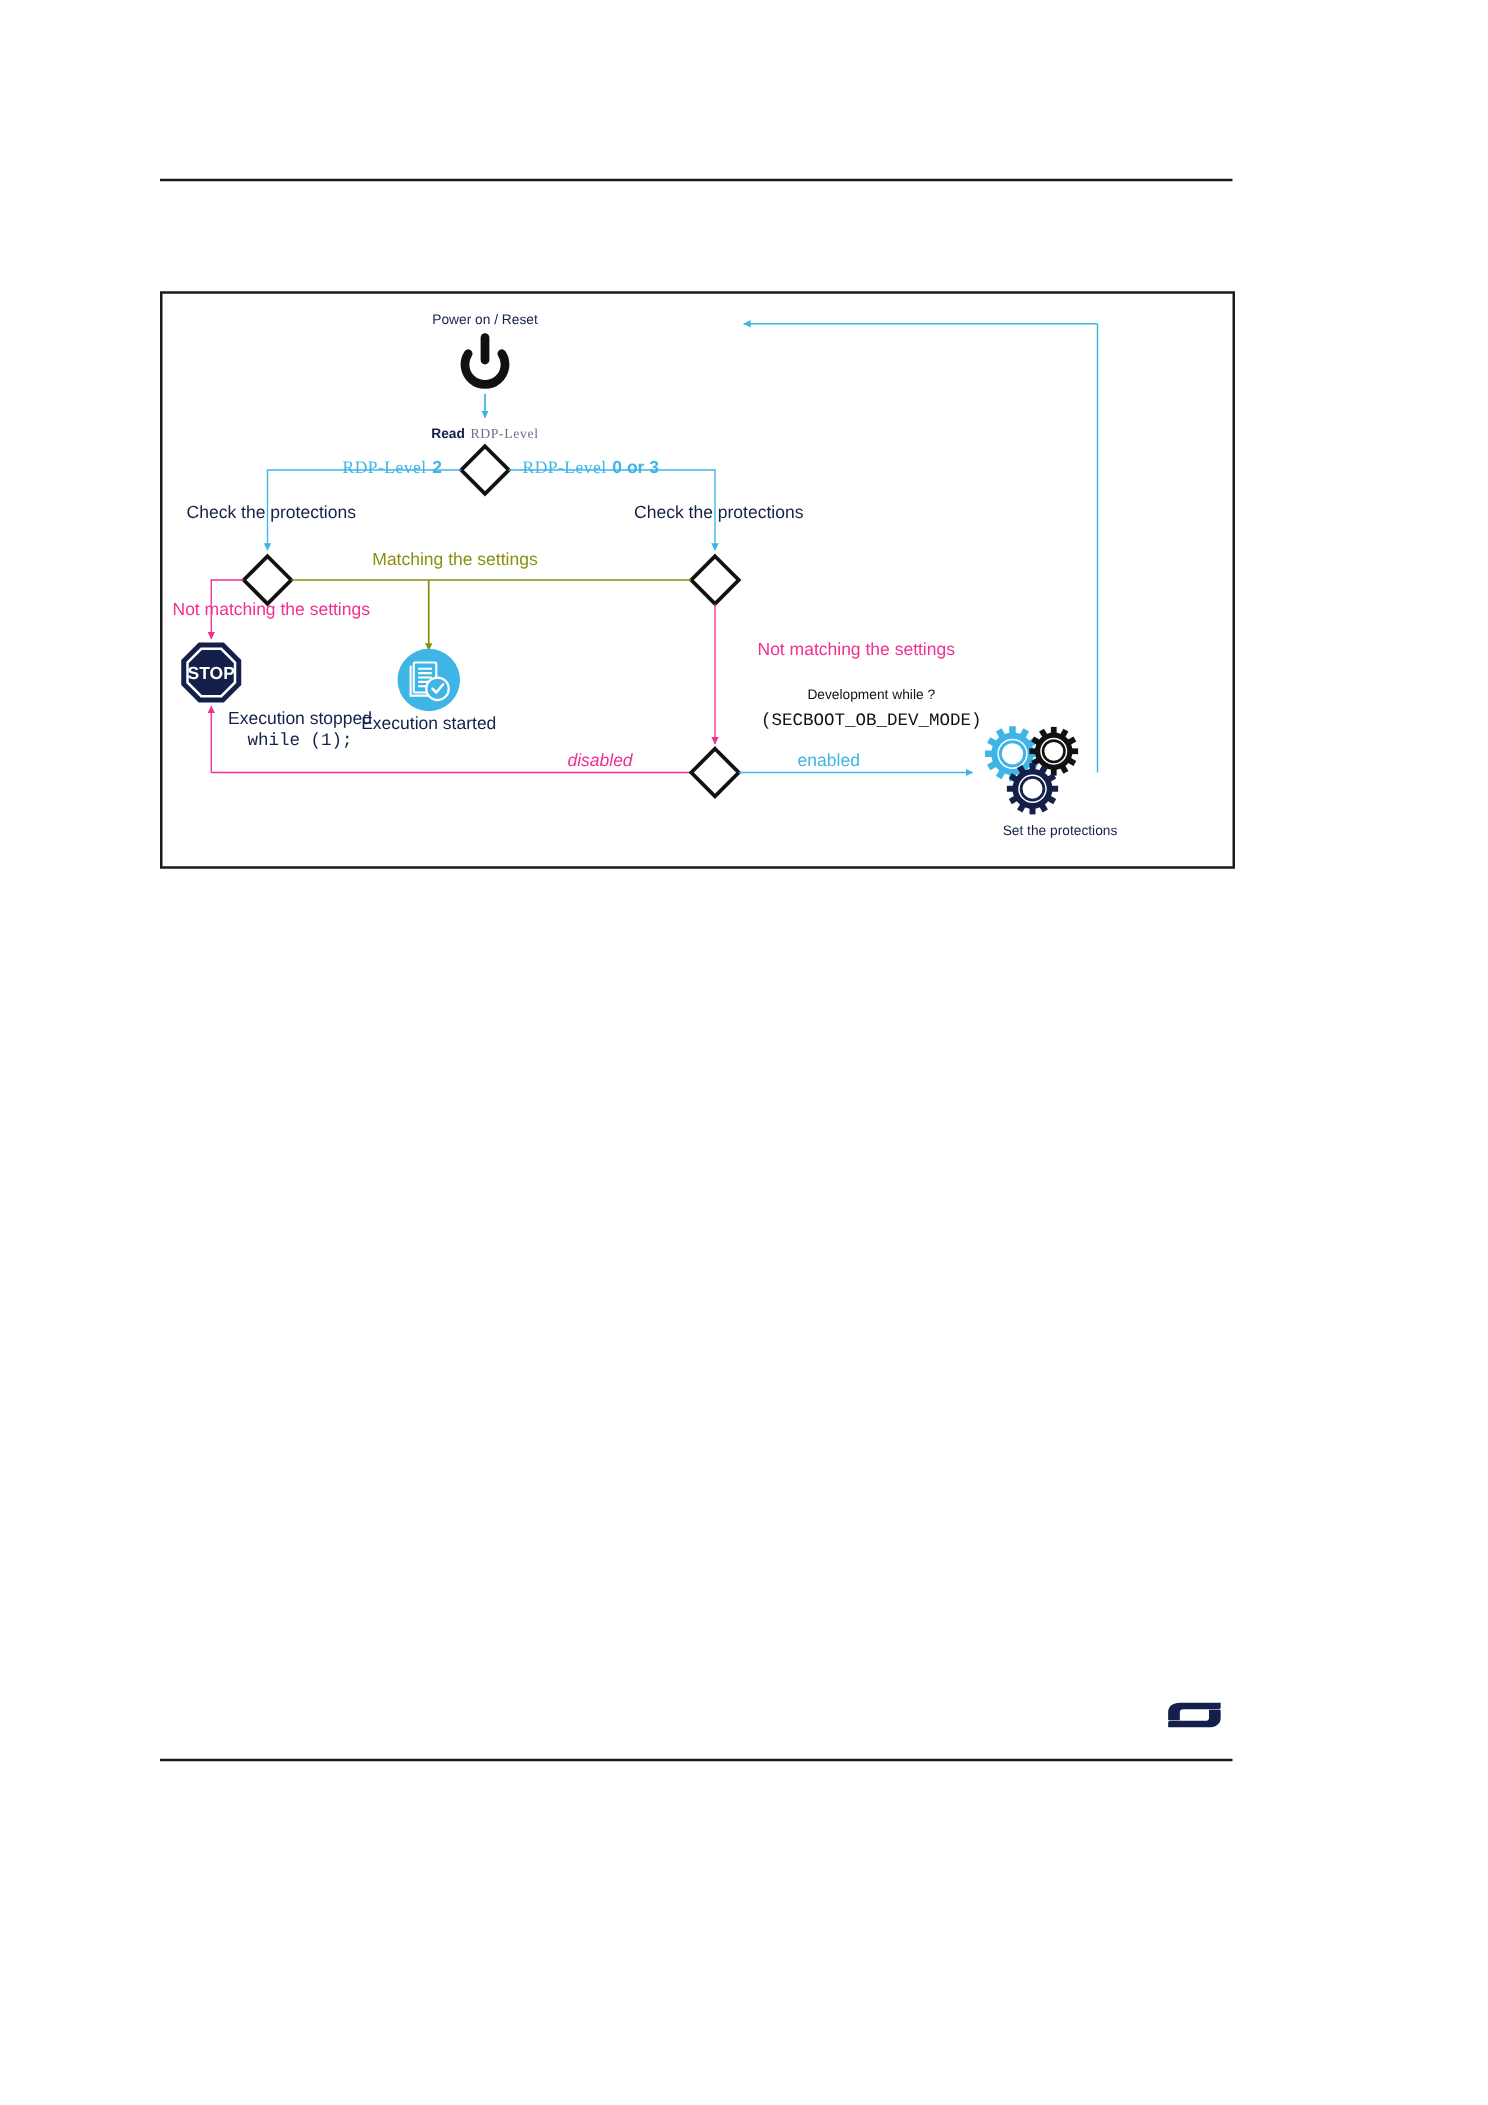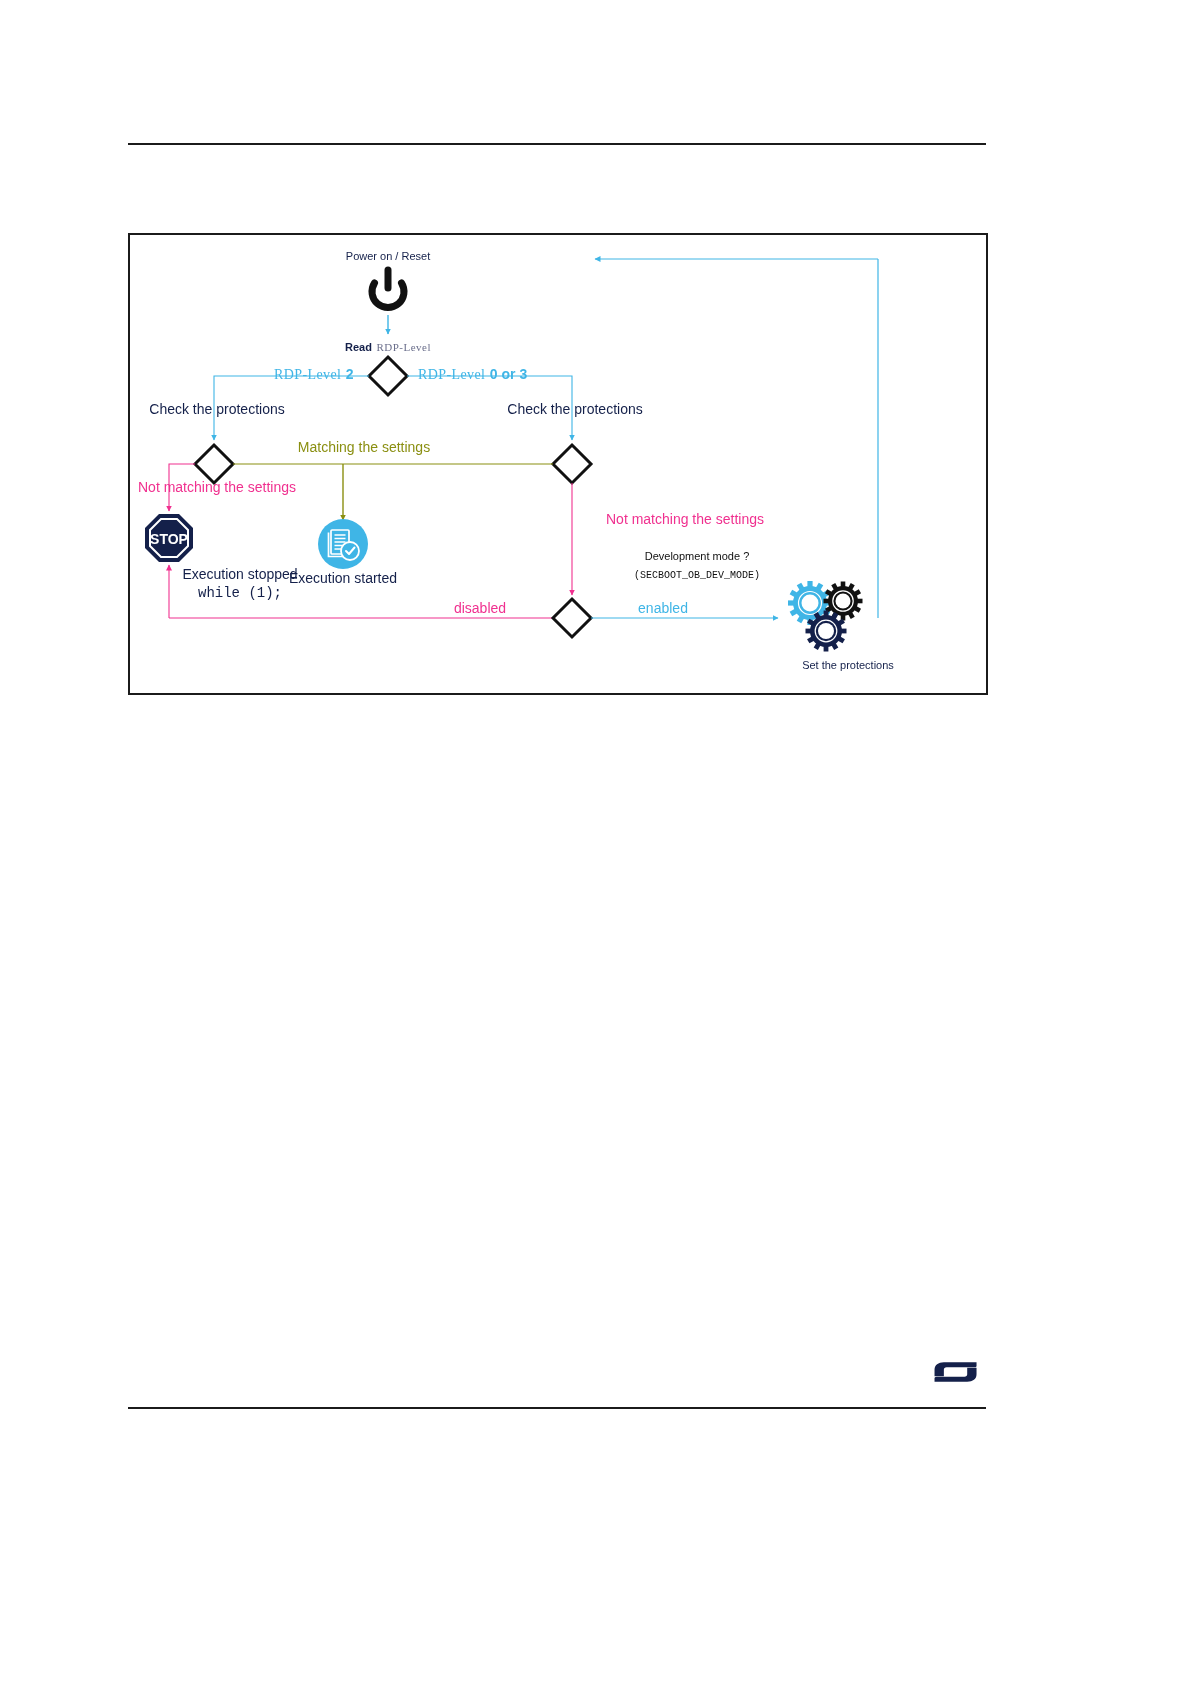--- a/index.html
+++ b/index.html
@@ -74,21 +74,21 @@
   .f-mono {
     font-family: "Liberation Mono", "DejaVu Sans Mono", monospace;
     font-weight: normal;
   }
   .f-serif {
     font-family: "Liberation Serif", serif;
   }
 
   .sz-15 { font-size: 11px; }
   .sz-14 { font-size: 14px; }
-  .sz-10 { font-size: 10px; }
+  .sz-10 { font-size: 14px; }
 
   .center { transform: translateX(-50%); }
 
   
   .st-logo {
     position: absolute;
     left: 928px;
     top: 1355px;
     width: 56px;
     height: 34px;
@@ -267,25 +267,25 @@
       <div class="node t-pink f-sans sz-14" style="left:8px; top:245px;">Not matching the settings</div>
 
       <div class="node t-pink f-sans sz-14" style="left:476px; top:277px;">Not matching the settings</div>
 
       <div class="node center t-navy f-sans sz-14" style="left:110px; top:332px;">Execution stopped</div>
 
       <div class="node center t-navy f-mono sz-14" style="left:110px; top:351px;">while (1);</div>
 
       <div class="node center t-navy f-sans sz-14" style="left:213px; top:336px;text-align:center;">Execution started</div>
 
-      <div class="node center t-black f-sans sz-15" style="left:567px; top:315px;">Development mode ?</div>
+      <div class="node center t-black f-sans sz-15" style="left:567px; top:315px;">Development while ?</div>
 
       <div class="node center t-black f-mono sz-10" style="left:567px; top:335px;">(SECBOOT_OB_DEV_MODE)</div>
 
-      <div class="node center t-pink f-sans sz-14" style="left:350px; top:366px;">disabled</div>
+      <div class="node center t-pink f-sans sz-14" style="left:350px; top:366px;font-style:italic;">disabled</div>
 
       <div class="node center t-blue f-sans sz-14" style="left:533px; top:366px;">enabled</div>
 
       <div class="node center t-navy f-sans sz-15" style="left:718px; top:424px;">Set the protections</div>
 
     </div>
   </div>
 
   <svg class="st-logo" viewBox="0 0 120 70">
     <path d="M14,44 L14,30 C14,20 22,14 34,14 L104,14 L104,22

